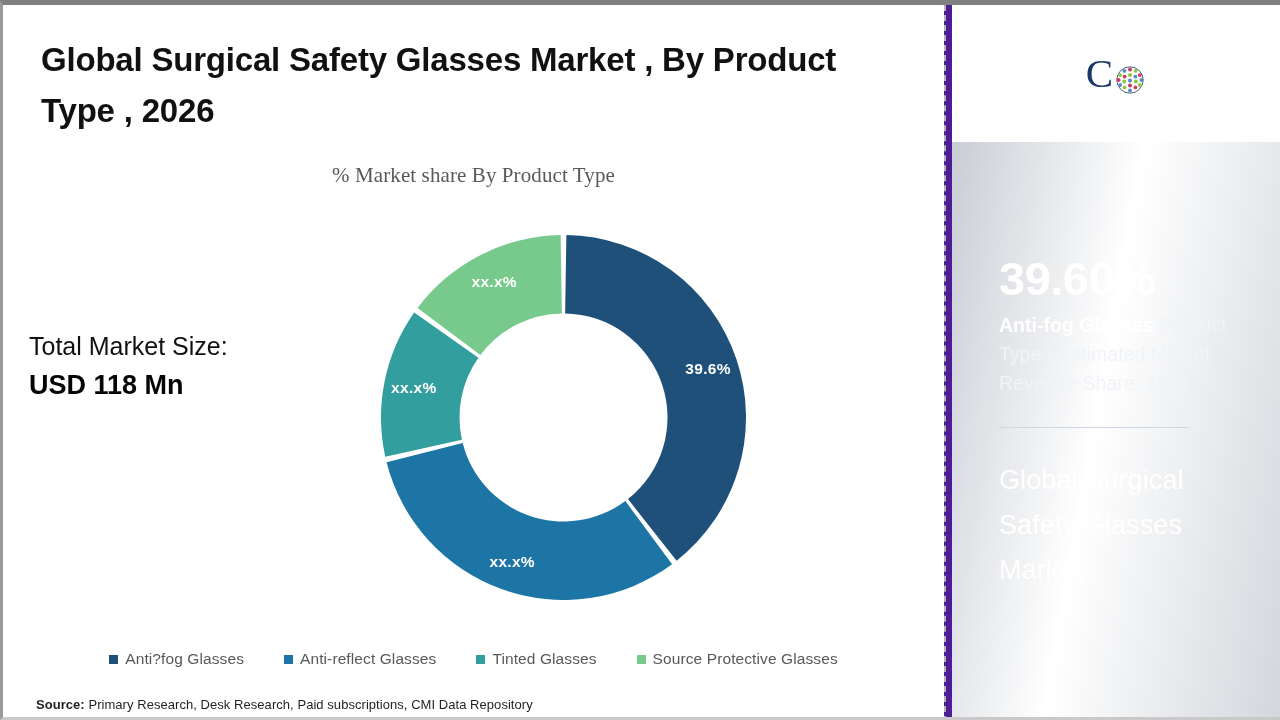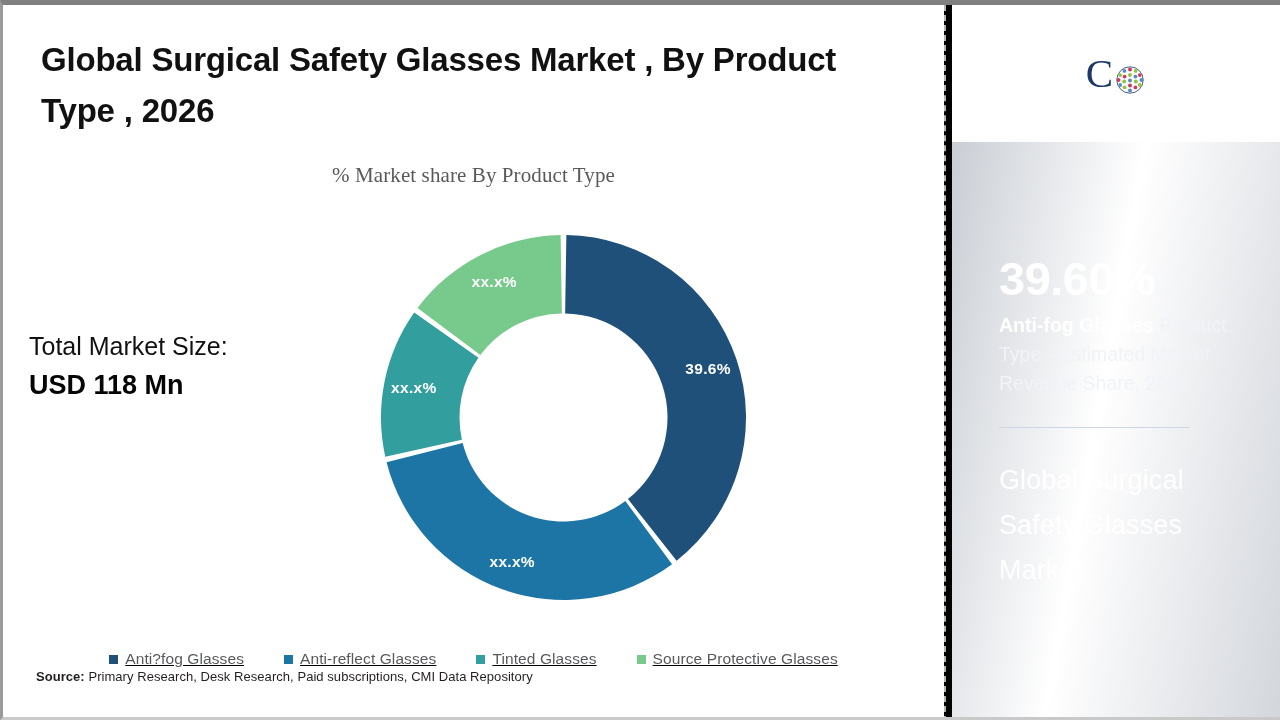--- a/index.html
+++ b/index.html
@@ -9,21 +9,21 @@
   }
   body {
     font-family: "Liberation Sans", sans-serif;
   }
 
   #infographic {
     position: relative;
     width: 1280px;
     height: 720px;
     overflow: hidden;
-    background: #000000;
+    background: #4c1d95;
     box-sizing: border-box;
     border-top: 5px solid #808080;
     border-left: 3px solid #9a9a9a;
     border-bottom: 3px solid #c9c9c9;
   }
 
   
   .main-panel {
     position: absolute;
     left: 0; top: 0;
@@ -101,21 +101,20 @@
   
   .legend {
     position: absolute;
     left: 0;
     top: 645px;
     width: 941px;
     display: flex;
     justify-content: center;
     align-items: center;
     gap: 40px;
-    text-decoration: underline;
   }
   .legend-item {
     display: flex;
     align-items: center;
     gap: 7px;
     white-space: nowrap;
   }
   .legend-swatch {
     width: 9px;
     height: 9px;
@@ -125,21 +124,21 @@
   .legend-text {
     font-size: 15.5px;
     color: #58595b;
     letter-spacing: 0.1px;
   }
 
   
   .source-line {
     position: absolute;
     left: 33px;
-    top: 664px;
+    top: 692px;
     font-size: 13px;
     color: #231f20;
     letter-spacing: 0.05px;
   }
   .source-line .src-label {
     font-weight: bold;
   }
 
   
   .vertical-divider {

